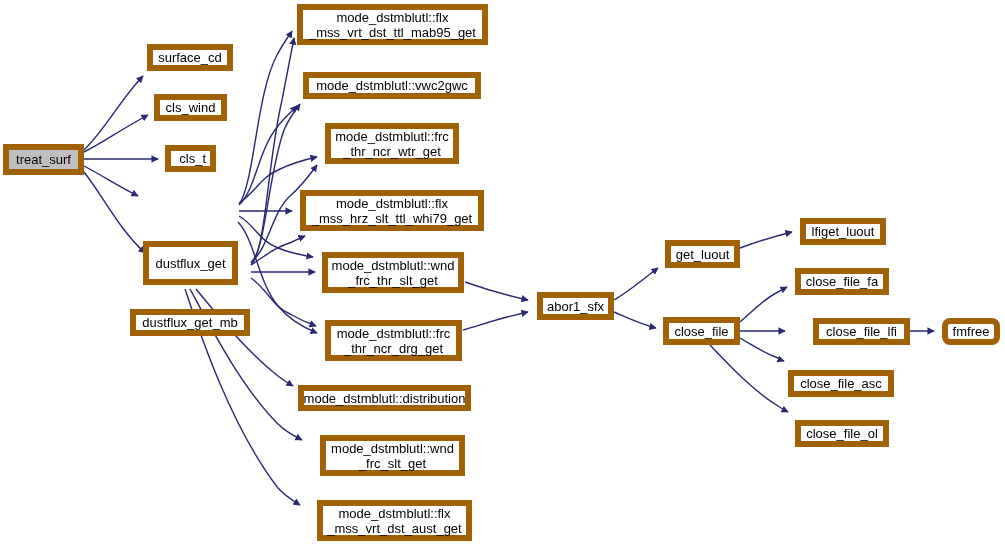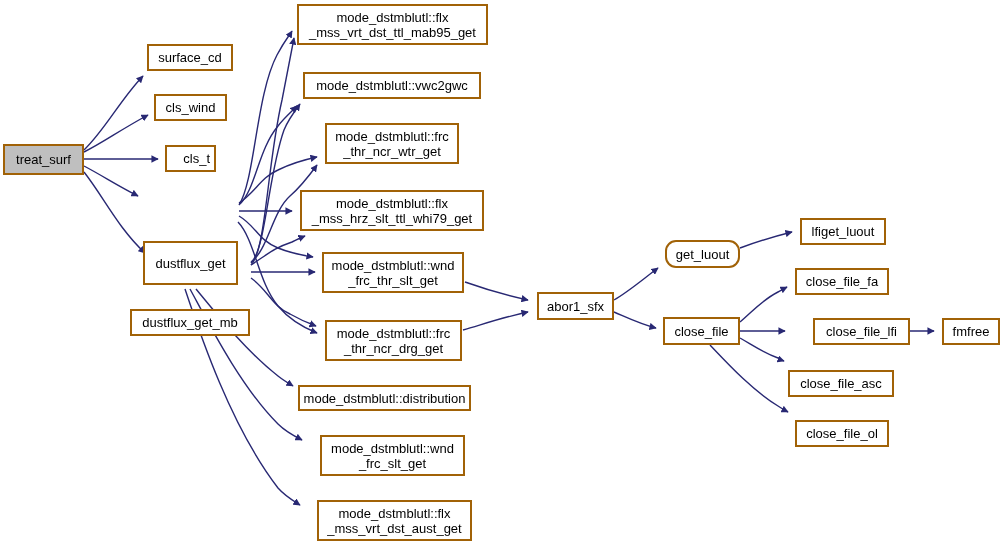--- a/index.html
+++ b/index.html
@@ -18,21 +18,21 @@
   #edges {
     position: absolute;
     left: 0; top: 0;
     width: 1005px;
     height: 548px;
     pointer-events: none;
   }
   .node {
     position: absolute;
     box-sizing: border-box;
-    border: 2px solid #a16207;
+    border: 6px solid #a16207;
     background: #ffffff;
     color: #000000;
     font-size: 13px;
     line-height: 15px;
     display: flex;
     align-items: center;
     justify-content: center;
     text-align: center;
     white-space: pre-line;
     letter-spacing: 0px;
@@ -107,23 +107,23 @@
       <div class="node" style="left: 322px; top: 252px; width: 142px; height: 41px;"><span class="lbl">mode_dstmblutl::wnd
 _frc_thr_slt_get</span></div>
       <div class="node" style="left: 325px; top: 320px; width: 137px; height: 41px;"><span class="lbl">mode_dstmblutl::frc
 _thr_ncr_drg_get</span></div>
       <div class="node" style="left: 298px; top: 385px; width: 173px; height: 26px;"><span class="lbl">mode_dstmblutl::distribution</span></div>
       <div class="node" style="left: 320px; top: 435px; width: 145px; height: 41px;"><span class="lbl">mode_dstmblutl::wnd
 _frc_slt_get</span></div>
       <div class="node" style="left: 317px; top: 500px; width: 155px; height: 41px;"><span class="lbl">mode_dstmblutl::flx
 _mss_vrt_dst_aust_get</span></div>
       <div class="node" style="left: 537px; top: 292px; width: 77px; height: 28px;"><span class="lbl">abor1_sfx</span></div>
-      <div class="node" style="left: 665px; top: 240px; width: 75px; height: 28px; border-radius: 11px;"><span class="lbl">get_luout</span></div>
+      <div class="node" style="left: 665px; top: 240px; width: 75px; height: 28px;"><span class="lbl">get_luout</span></div>
       <div class="node" style="left: 663px; top: 317px; width: 77px; height: 28px;"><span class="lbl">close_file</span></div>
       <div class="node" style="left: 800px; top: 218px; width: 86px; height: 27px;"><span class="lbl">lfiget_luout</span></div>
       <div class="node" style="left: 795px; top: 268px; width: 94px; height: 27px;"><span class="lbl">close_file_fa</span></div>
       <div class="node" style="left: 793px; top: 318px; width: 97px; height: 27px; margin-left: 20px;"><span class="lbl">close_file_lfi</span></div>
       <div class="node" style="left: 788px; top: 370px; width: 106px; height: 27px;"><span class="lbl">close_file_asc</span></div>
       <div class="node" style="left: 795px; top: 420px; width: 94px; height: 27px;"><span class="lbl">close_file_ol</span></div>
-      <div class="node" style="left: 942px; top: 318px; width: 58px; height: 27px;"><span class="lbl">fmfree</span></div>
+      <div class="node" style="left: 942px; top: 318px; width: 58px; height: 27px; border-radius: 8px;"><span class="lbl">fmfree</span></div>
     </div>
 
 </div>
 
 </body></html>

